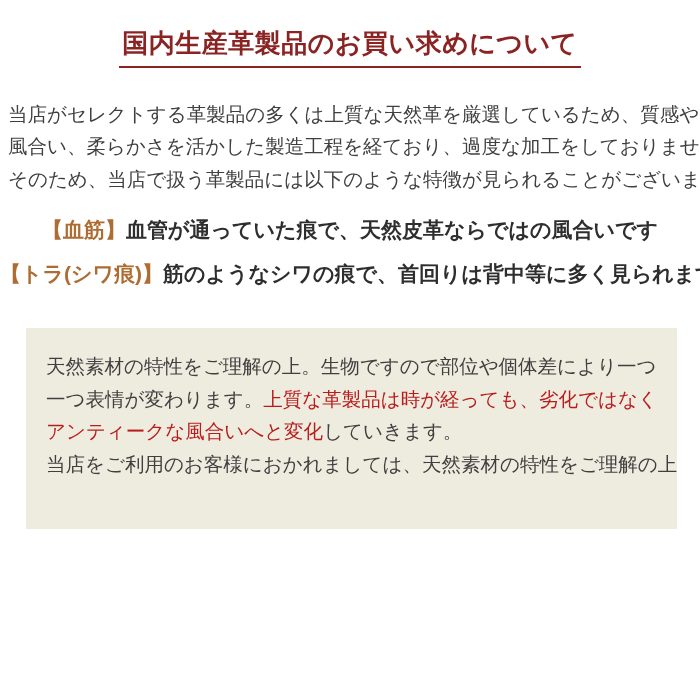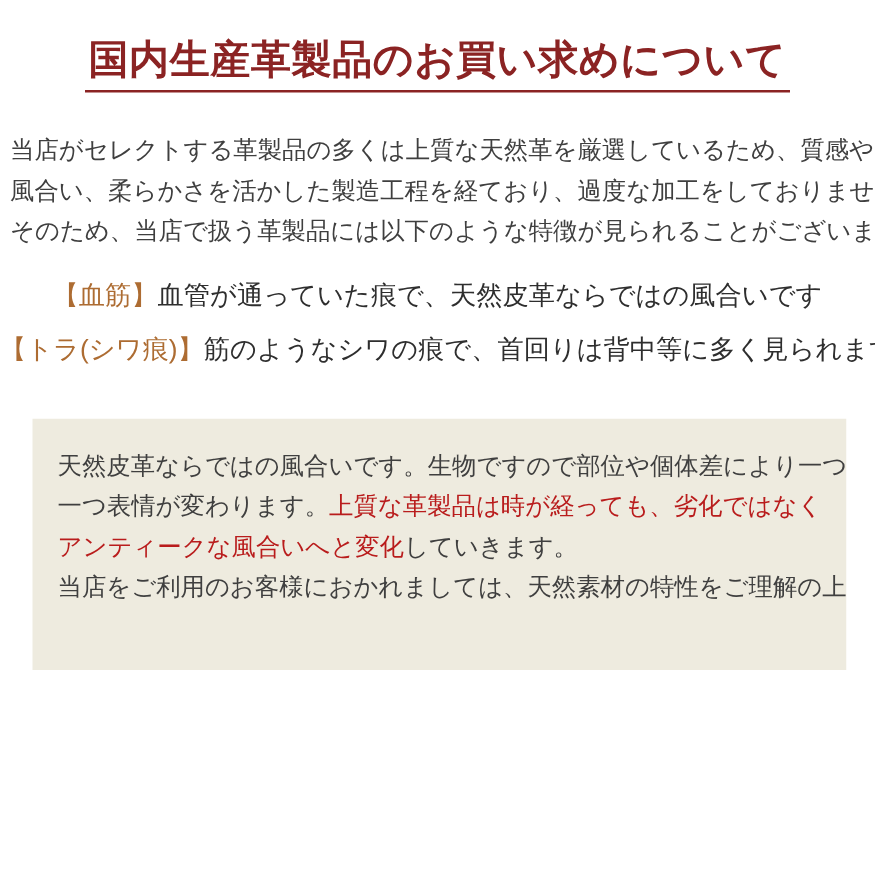--- a/index.html
+++ b/index.html
@@ -17,21 +17,21 @@
   }
   .title-wrap {
     text-align: center;
     padding-top: 30px;
   }
   .title {
     display: inline-block;
     margin: 0;
     font-family: "Liberation Serif", "DejaVu Serif", serif;
     font-weight: bold;
-    font-size: 32px;
+    font-size: 26px;
     line-height: 1.1;
     letter-spacing: 0.5px;
     color: #8b2323;
     border-bottom: 2px solid #8b2323;
     padding: 0 3px 7px 3px;
   }
   .intro {
     margin: 31px 12px 0 8px;
     font-size: 19.5px;
     color: #3f3f3f;
@@ -46,20 +46,21 @@
     margin-top: 12px;
     text-align: center;
     font-family: "Liberation Sans", "DejaVu Sans", sans-serif;
     font-size: 21px;
     color: #2e2e2e;
   }
   .feature {
     height: 43.5px;
     line-height: 43.5px;
     white-space: nowrap;
+    font-weight: bold;
   }
   .feature-label {
     color: #ad6c32;
   }
   .note-box {
     margin-top: 33px;
     margin-left: 26px;
     width: 651px;
     height: 201px;
     background: #eeebdf;
@@ -94,21 +95,21 @@
   <div class="features">
     <div class="feature">
       <span class="feature-label">【血筋】</span><span class="feature-text">血管が通っていた痕で、天然皮革ならではの風合いです</span>
     </div>
     <div class="feature">
       <span class="feature-label">【トラ(シワ痕)】</span><span class="feature-text">筋のようなシワの痕で、首回りは背中等に多く見られます</span>
     </div>
   </div>
 
   <div class="note-box">
-    <div class="note-line">天然皮革ならではの風合いです。生物ですので部位や個体差により一つ</div>
+    <div class="note-line">天然素材の特性をご理解の上。生物ですので部位や個体差により一つ</div>
     <div class="note-line">
       <span>一つ表情が変わります。</span><span class="hl">上質な革製品は時が経っても、劣化ではなく</span>
     </div>
     <div class="note-line">
       <span class="hl">アンティークな風合いへと変化</span><span>していきます。</span>
     </div>
     <div class="note-line">当店をご利用のお客様におかれましては、天然素材の特性をご理解の上</div>
   </div>
 
 </div>

